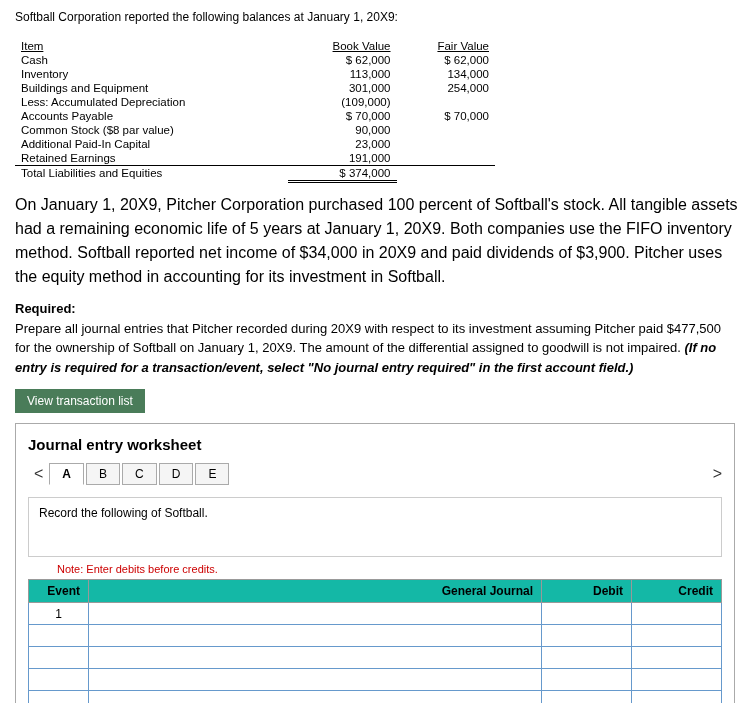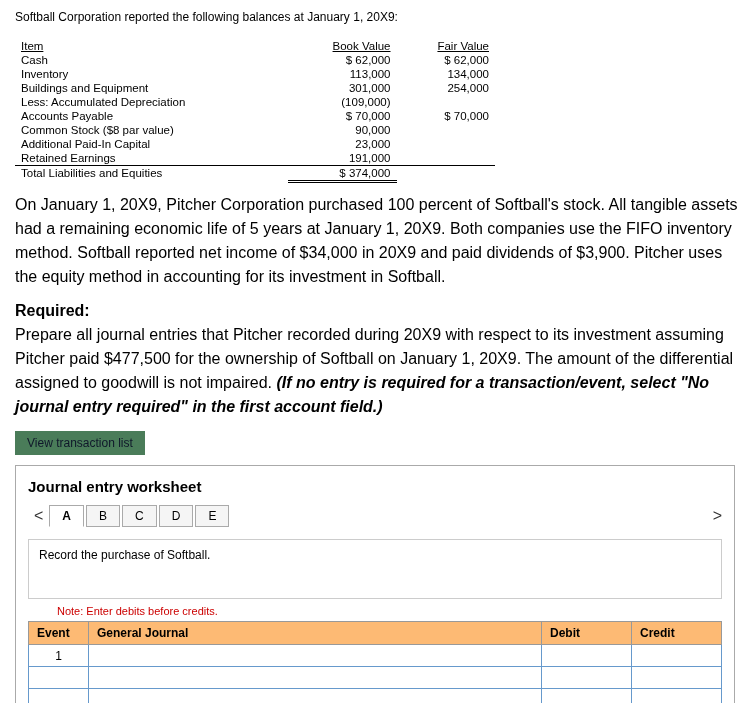--- a/index.html
+++ b/index.html
@@ -32,29 +32,29 @@
     }
     .balance-table .total-row td { border-top: 1px solid #000; }
     .double-bottom { border-bottom: 3px double #000; }
     .text-right { text-align: right; }
     .narrative {
       font-size: 16px;
       margin-bottom: 10px;
       line-height: 1.5;
     }
     .required-section {
-      font-size: 16px;
+      font-size: 13px;
       margin-bottom: 12px;
       line-height: 1.5;
     }
     .required-section b { font-weight: bold; }
     .bold-italic { font-weight: bold; font-style: italic; }
     .view-transaction-btn {
       background: #4a7c59;
-      color: #0f172a;
+      color: #ffffff;
       border: none;
       padding: 5px 12px;
       font-size: 12px;
       cursor: pointer;
       margin-bottom: 10px;
     }
     .worksheet-container {
       border: 1px solid #aaa;
       padding: 12px;
       width: 720px;
@@ -111,24 +111,24 @@
       color: #cc0000;
       margin-bottom: 4px;
       padding-left: 29px;
     }
     .journal-table {
       border-collapse: collapse;
       width: 100%;
       font-size: 12px;
     }
     .journal-table th {
-      background: #fdba74;
+      background: #14b8a6;
       border: 1px solid #999;
       padding: 4px 8px;
-      text-align: left;
+      text-align: right;
       font-weight: bold;
     }
     .journal-table th.col-event { width: 60px; }
     .journal-table th.col-general { }
     .journal-table th.col-debit { width: 90px; }
     .journal-table th.col-credit { width: 90px; }
     .journal-table td {
       border: 1px solid #6699cc;
       padding: 2px 4px;
       height: 22px;
@@ -228,21 +228,21 @@
     <button class="tab-nav-btn">&lt;</button>
     <div class="tab active">A</div>
     <div class="tab">B</div>
     <div class="tab">C</div>
     <div class="tab">D</div>
     <div class="tab">E</div>
     <div class="tab-spacer"></div>
     <span class="tab-right-nav">&gt;</span>
   </div>
 
-  <div class="instruction-box">Record the purchase of Softball.</div>
+  <div class="instruction-box">Record the following of Softball.</div>
 
   <p class="note-text">Note: Enter debits before credits.</p>
 
   <table class="journal-table">
     <thead>
       <tr>
         <th class="col-event">Event</th>
         <th class="col-general">General Journal</th>
         <th class="col-debit">Debit</th>
         <th class="col-credit">Credit</th>

